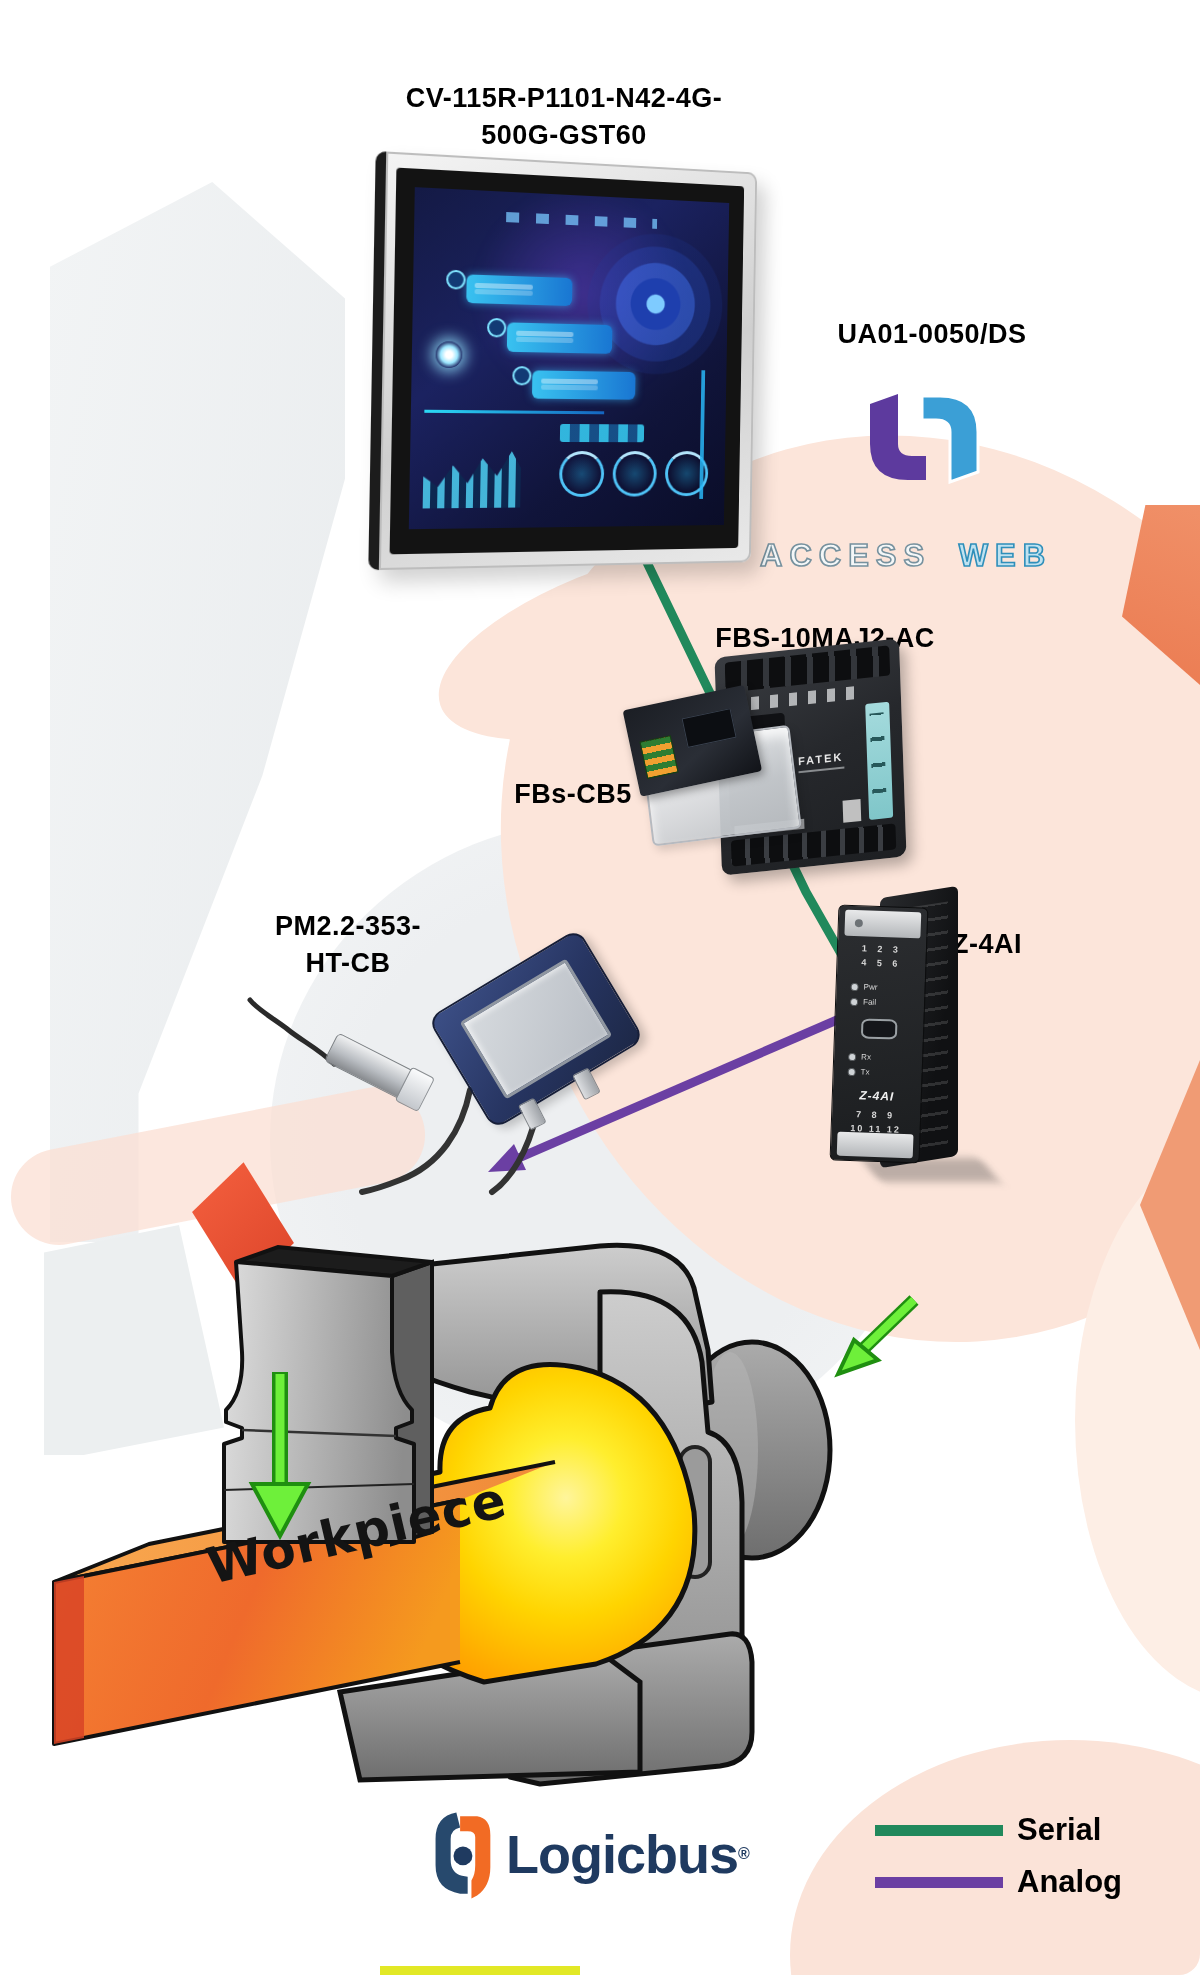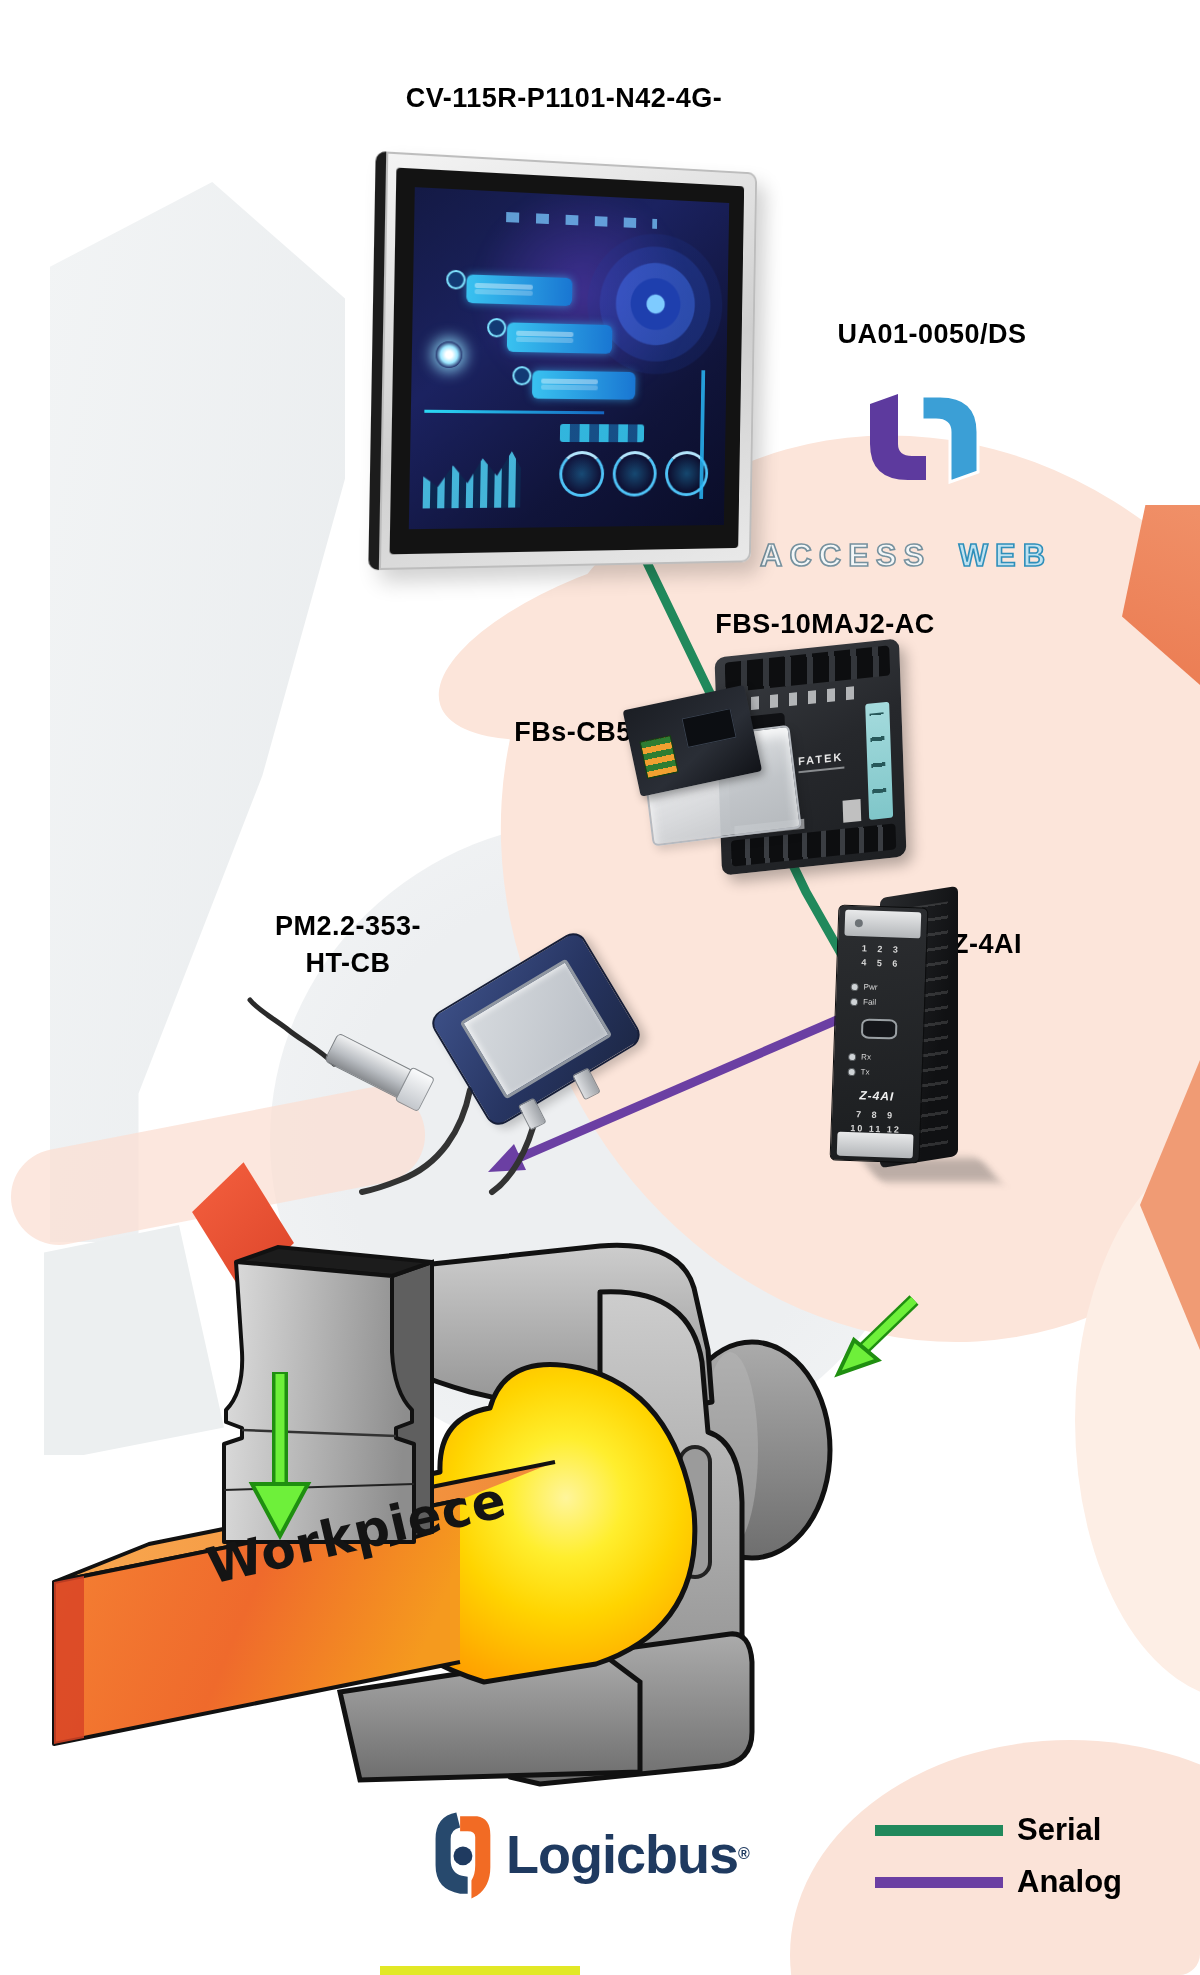--- a/index.html
+++ b/index.html
@@ -191,20 +191,21 @@
     <polyline points="640,548 806,892 856,980" fill="none" stroke="#21895c" stroke-width="9" stroke-linejoin="round"></polyline>
     <line x1="846" y1="1016" x2="505" y2="1164" stroke="#6b3fa3" stroke-width="9"></line>
     <polygon points="488,1172 514,1144 526,1170" fill="#6b3fa3"></polygon>
     <path d="M334,1064 C318,1048 300,1040 286,1028 C270,1016 258,1010 250,1000" fill="none" stroke="#2a2a2a" stroke-width="5" stroke-linecap="round"></path>
     <path d="M470,1090 C462,1130 440,1165 400,1180 C385,1186 372,1190 362,1192" fill="none" stroke="#333" stroke-width="6" stroke-linecap="round"></path>
     <path d="M536,1116 C528,1150 512,1178 492,1192" fill="none" stroke="#333" stroke-width="6" stroke-linecap="round"></path>
   </svg>
 
   <div class="lbl" style="left:364px;top:80px;width:400px;">
     <div>CV-115R-P1101-N42-4G-</div>
+    <div>500G-GST60</div>
   </div>
 
   <div class="abs panel">
     <div class="panel-frame"></div>
     <div class="panel-bezel"></div>
     <div class="panel-screen">
       <div class="scr-glow"></div>
       <div class="scr-topbar"></div>
       <div class="scr-hud"></div>
       <div class="scr-bubble" style="left:16%;top:25%;">
@@ -232,35 +233,35 @@
   <svg class="abs unmark" width="112" height="92" viewBox="0 0 112 92">
     <path d="M2,12 L30,2 L30,52 Q30,64 44,64 L58,64 L58,88 L40,88 Q2,88 2,52 Z" fill="#5d3a9e"></path>
     <path d="M110,80 L82,90 L82,40 Q82,28 68,28 L54,28 L54,4 L72,4 Q110,4 110,40 Z" fill="#3b9fd6" stroke="#ffffff" stroke-width="3"></path>
   </svg>
 
   <div class="abs brand-aw">
     <span class="access">ACCESS</span>
     <span class="web">WEB</span>
   </div>
 
-  <div class="lbl" style="left:700px;top:606px;width:250px;">FBS-10MAJ2-AC</div>
+  <div class="lbl" style="left:700px;top:620px;width:250px;">FBS-10MAJ2-AC</div>
   <div class="abs plc">
     <div class="plc-body"></div>
     <div class="plc-topterms"></div>
     <div class="plc-ledrow"></div>
     <div class="plc-leftpanel"></div>
     <div class="plc-brand">FATEK</div>
     <div class="plc-brandline"></div>
     <div class="plc-teal"></div>
     <div class="plc-snap"></div>
     <div class="plc-botlabel"></div>
     <div class="plc-botterms"></div>
   </div>
 
-  <div class="lbl" style="left:498px;top:714px;width:150px;">FBs-CB5</div>
+  <div class="lbl" style="left:498px;top:776px;width:150px;">FBs-CB5</div>
   <div class="abs cb5">
     <div class="cb5-box"></div>
     <div class="cb5-pcb">
       <div class="cb5-conn"></div>
       <div class="cb5-chip"></div>
     </div>
   </div>
 
   <div class="lbl" style="left:258px;top:908px;width:180px;">
     <div>PM2.2-353-</div>

